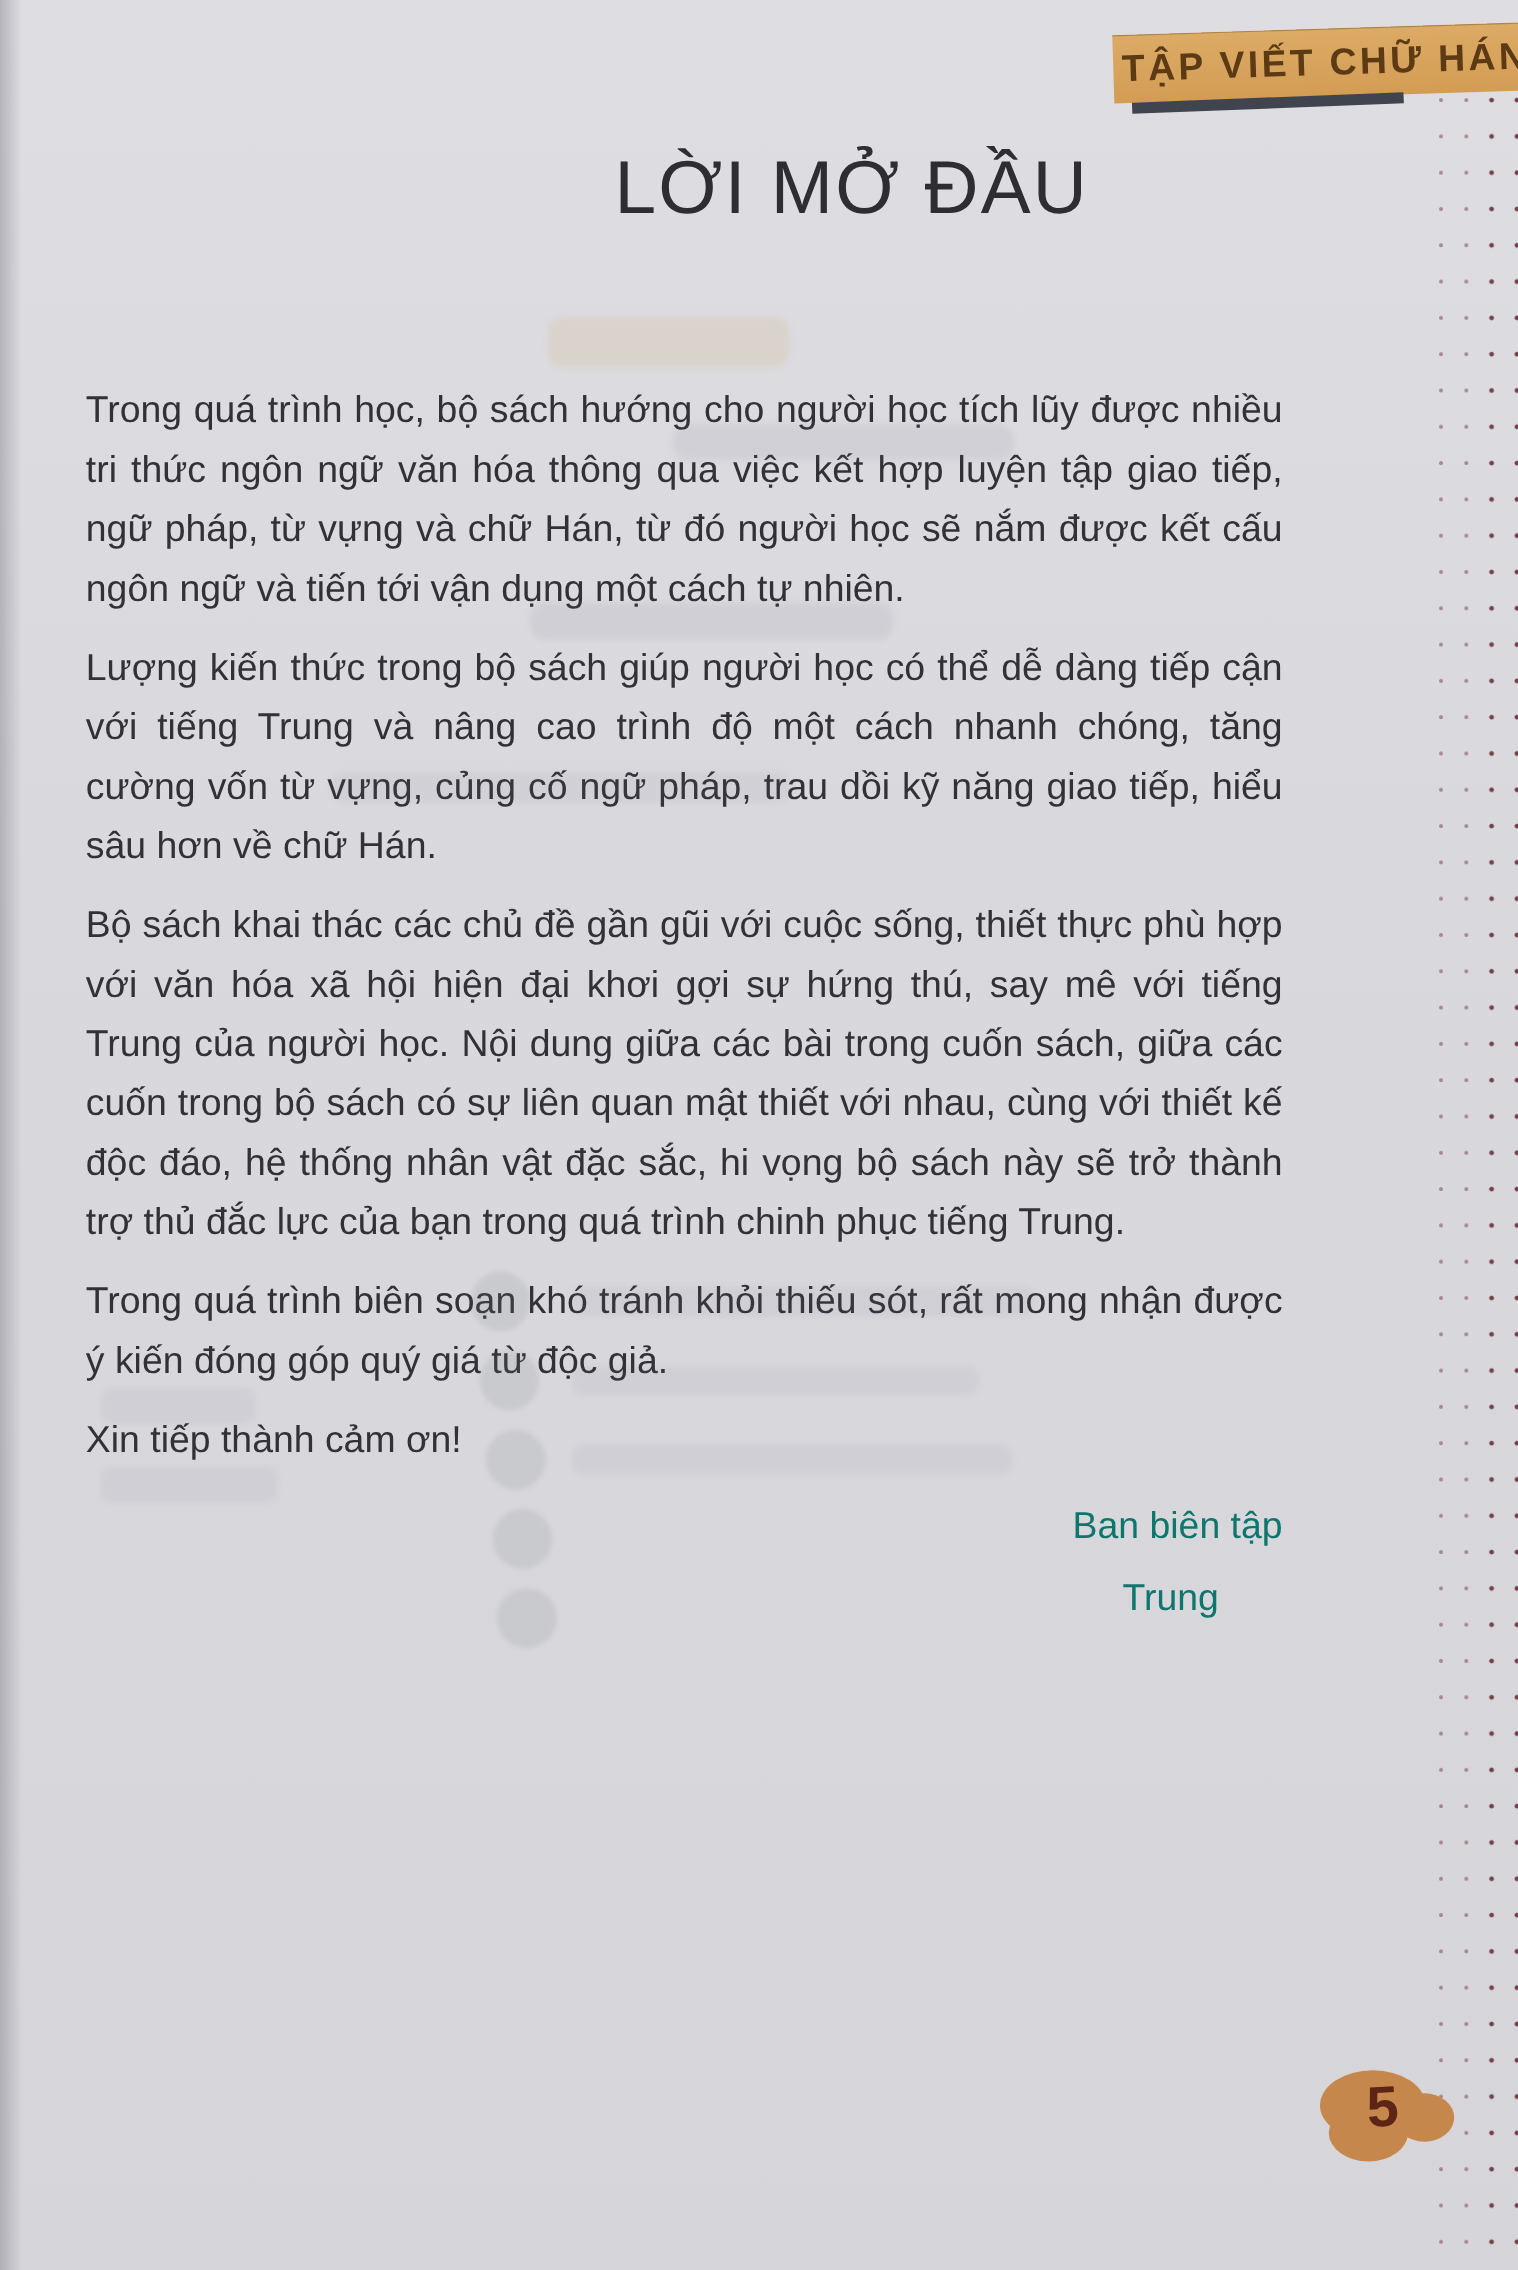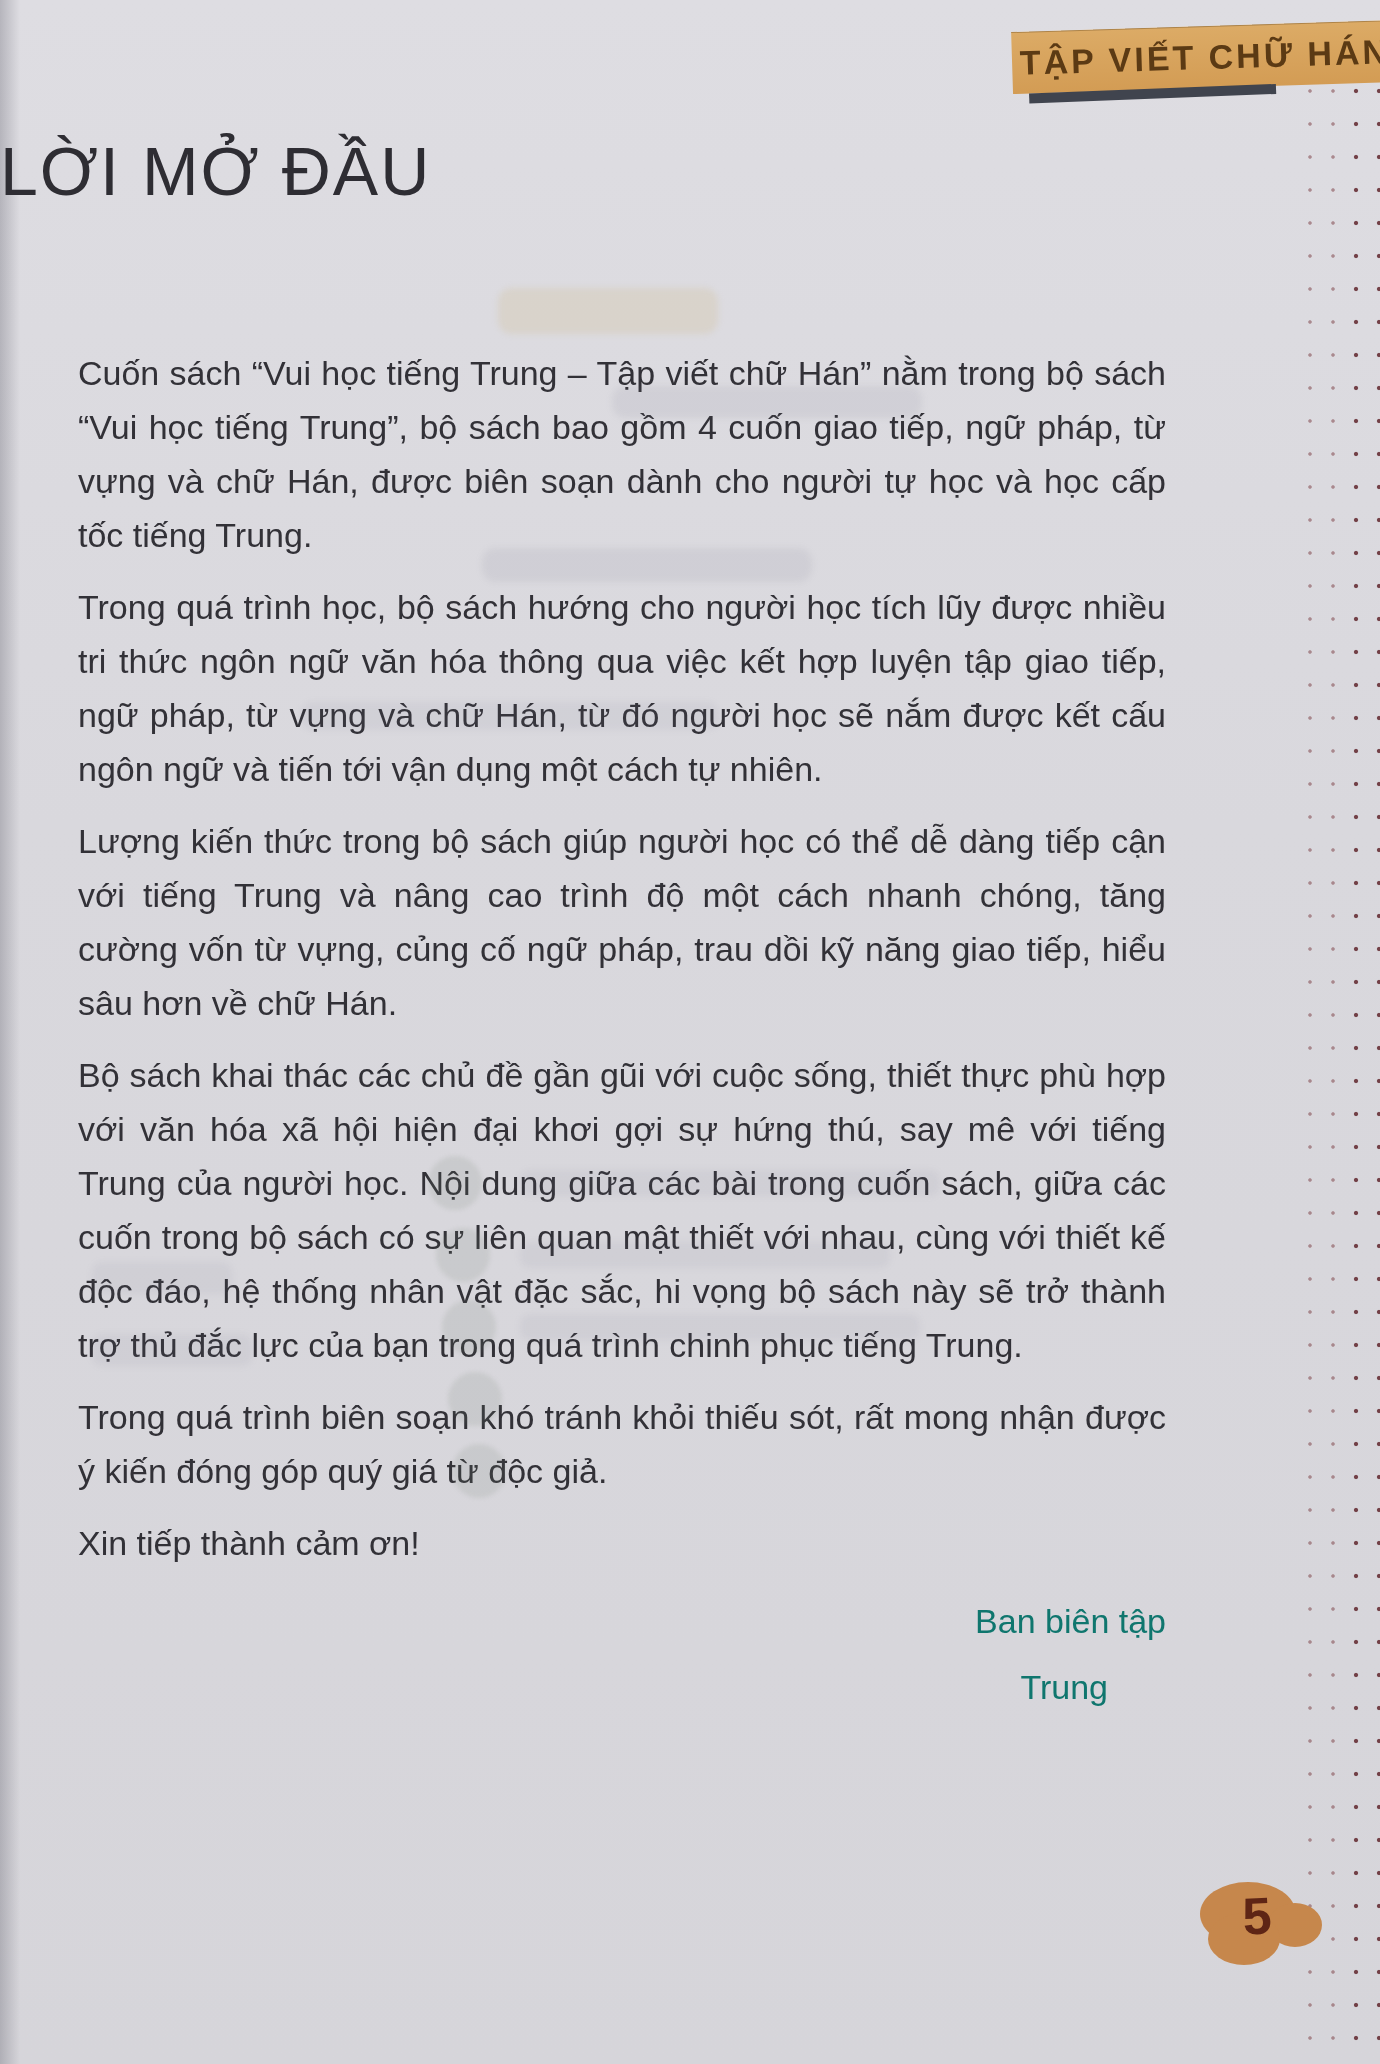--- a/index.html
+++ b/index.html
@@ -27,21 +27,21 @@
     display:flex;align-items:center;justify-content:center;
     box-shadow:0 1px 0 rgba(90,60,20,0.35) inset;
     z-index:5;
   }
   .banner::after{content:"";position:absolute;left:16px;bottom:-9px;width:64%;height:10px;
     background:#40444e;transform:rotate(-0.4deg);z-index:-1;}
   .banner span{font-size:34px;font-weight:bold;color:#5b3a14;letter-spacing:3px;white-space:nowrap;}
   
   .title{
     position:absolute;left:0;top:132px;width:990px;margin:0;
-    text-align:left;font-size:68px;font-weight:400;letter-spacing:2px;
+    text-align:right;font-size:68px;font-weight:400;letter-spacing:2px;
     color:#2e2d33;
   }
   
   .content{
     position:absolute;left:78px;top:346px;width:1088px;
     font-size:34px;line-height:54px;color:#323137;
     text-align:justify;
   }
   .content p{margin:0 0 18px 0;}
   .content p.no-justify{text-align:left;}
@@ -80,21 +80,20 @@
   <div class="dot-grid"></div>
   <div class="dot-grid-dark"></div>
 
   <div class="banner">
     <span>TẬP VIẾT CHỮ HÁN</span>
   </div>
 
   <h1 class="title">LỜI MỞ ĐẦU</h1>
 
   <div class="content">
-    <p>Cuốn sách  “Vui học tiếng Trung – Tập viết chữ Hán” nằm trong bộ sách “Vui học tiếng Trung”, bộ sách bao gồm 4 cuốn giao tiếp, ngữ pháp, từ vựng và chữ Hán, được biên soạn dành cho người tự học và học cấp tốc tiếng Trung.</p>
     <p>Trong quá trình học, bộ sách hướng cho người học tích lũy được nhiều tri thức ngôn ngữ văn hóa thông qua việc kết hợp luyện tập giao tiếp, ngữ pháp, từ vựng và chữ Hán, từ đó người học sẽ nắm được kết cấu ngôn ngữ và tiến tới vận dụng một cách tự nhiên.</p>
     <p>Lượng kiến thức trong bộ sách giúp người học có thể dễ dàng tiếp cận với tiếng Trung và nâng cao trình độ một cách nhanh chóng, tăng cường vốn từ vựng, củng cố ngữ pháp, trau dồi kỹ năng giao tiếp, hiểu sâu hơn về chữ Hán.</p>
     <p>Bộ sách khai thác các chủ đề gần gũi với cuộc sống, thiết thực phù hợp với văn hóa xã hội hiện đại khơi gợi sự hứng thú, say mê với tiếng Trung của người học. Nội dung giữa các bài trong cuốn sách, giữa các cuốn trong bộ sách có sự liên quan mật thiết với nhau, cùng với thiết kế độc đáo, hệ thống nhân vật đặc sắc, hi vọng bộ sách này sẽ trở thành trợ thủ đắc lực của bạn trong quá trình chinh phục tiếng Trung.</p>
     <p>Trong quá trình biên soạn khó tránh khỏi thiếu sót, rất mong nhận được ý kiến đóng góp quý giá từ độc giả.</p>
     <p class="no-justify">Xin tiếp thành cảm ơn!</p>
     <div class="signature">
       <div class="sig-role">Ban biên tập</div>
       <div class="sig-name">Trung</div>
     </div>
   </div>

